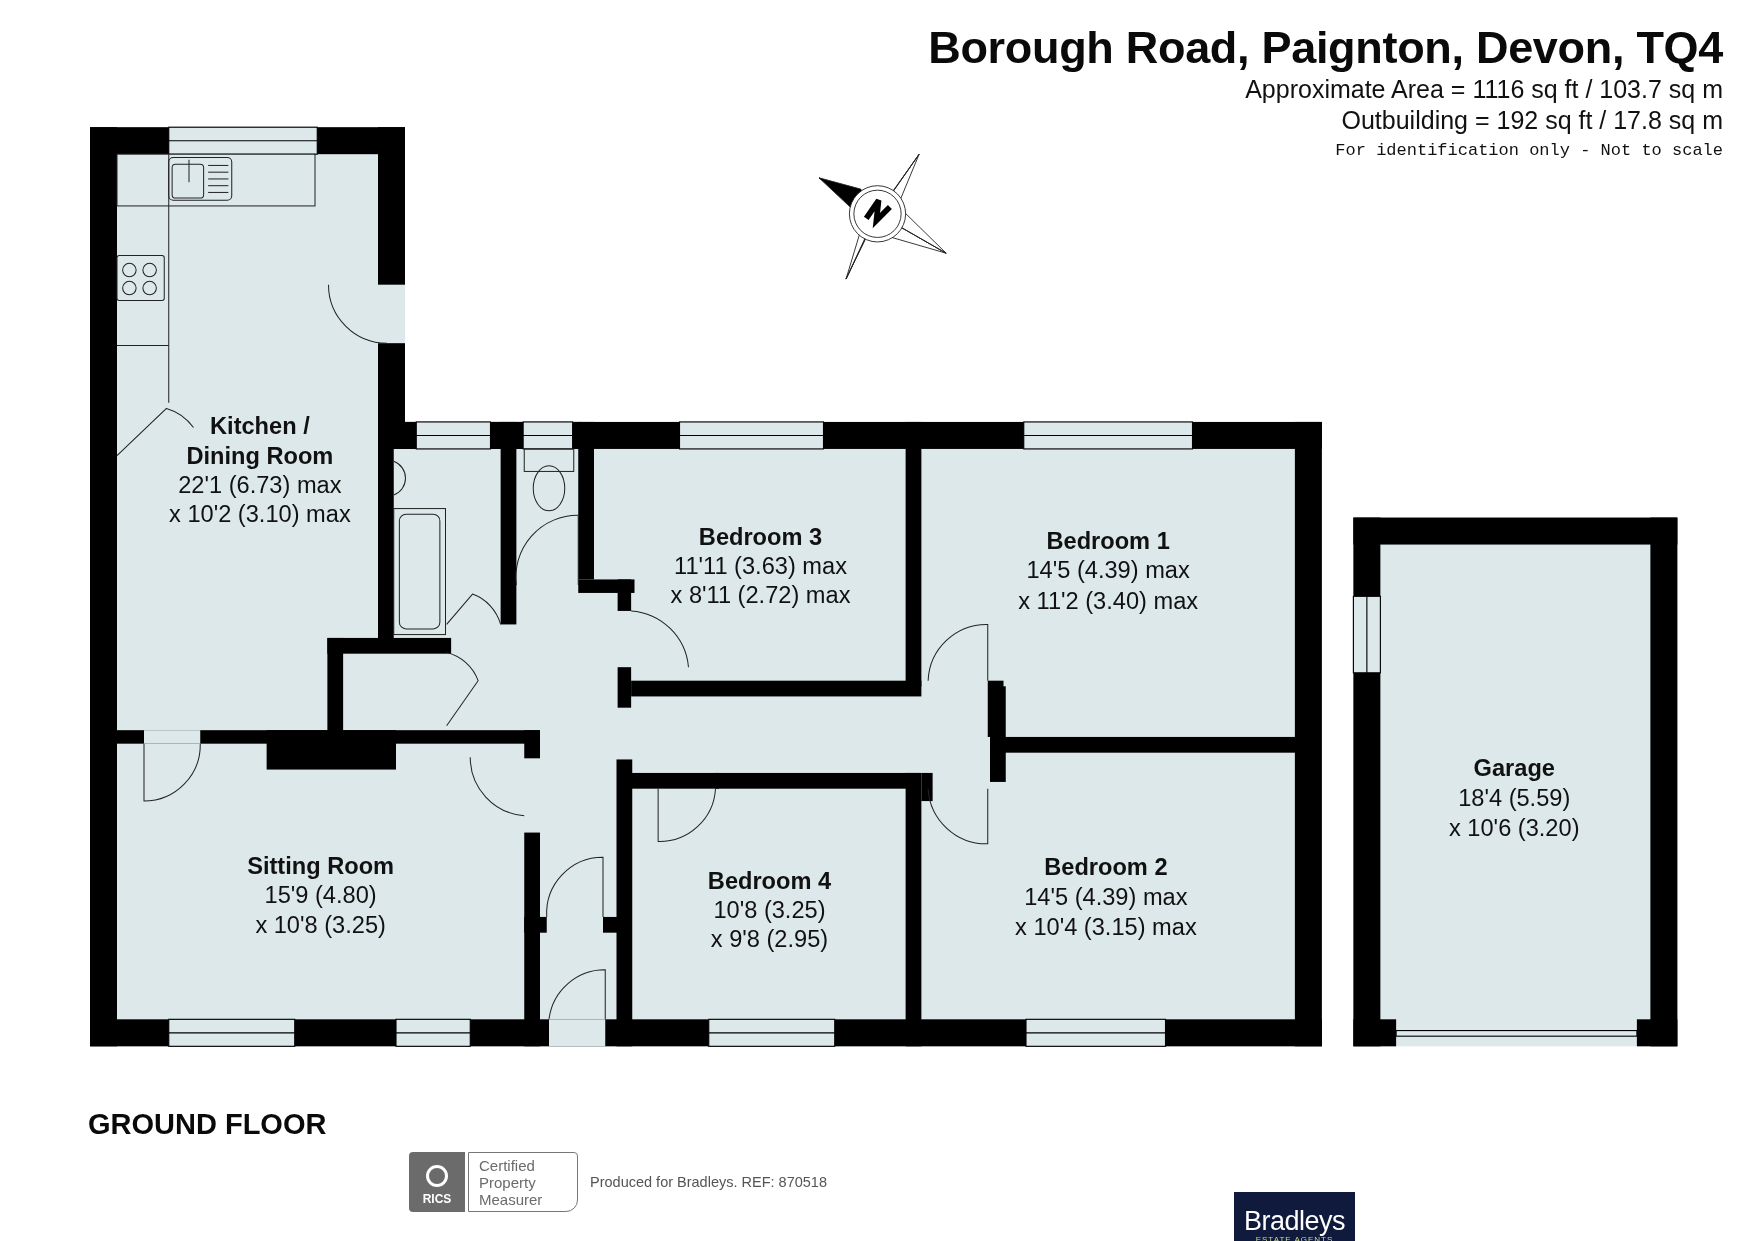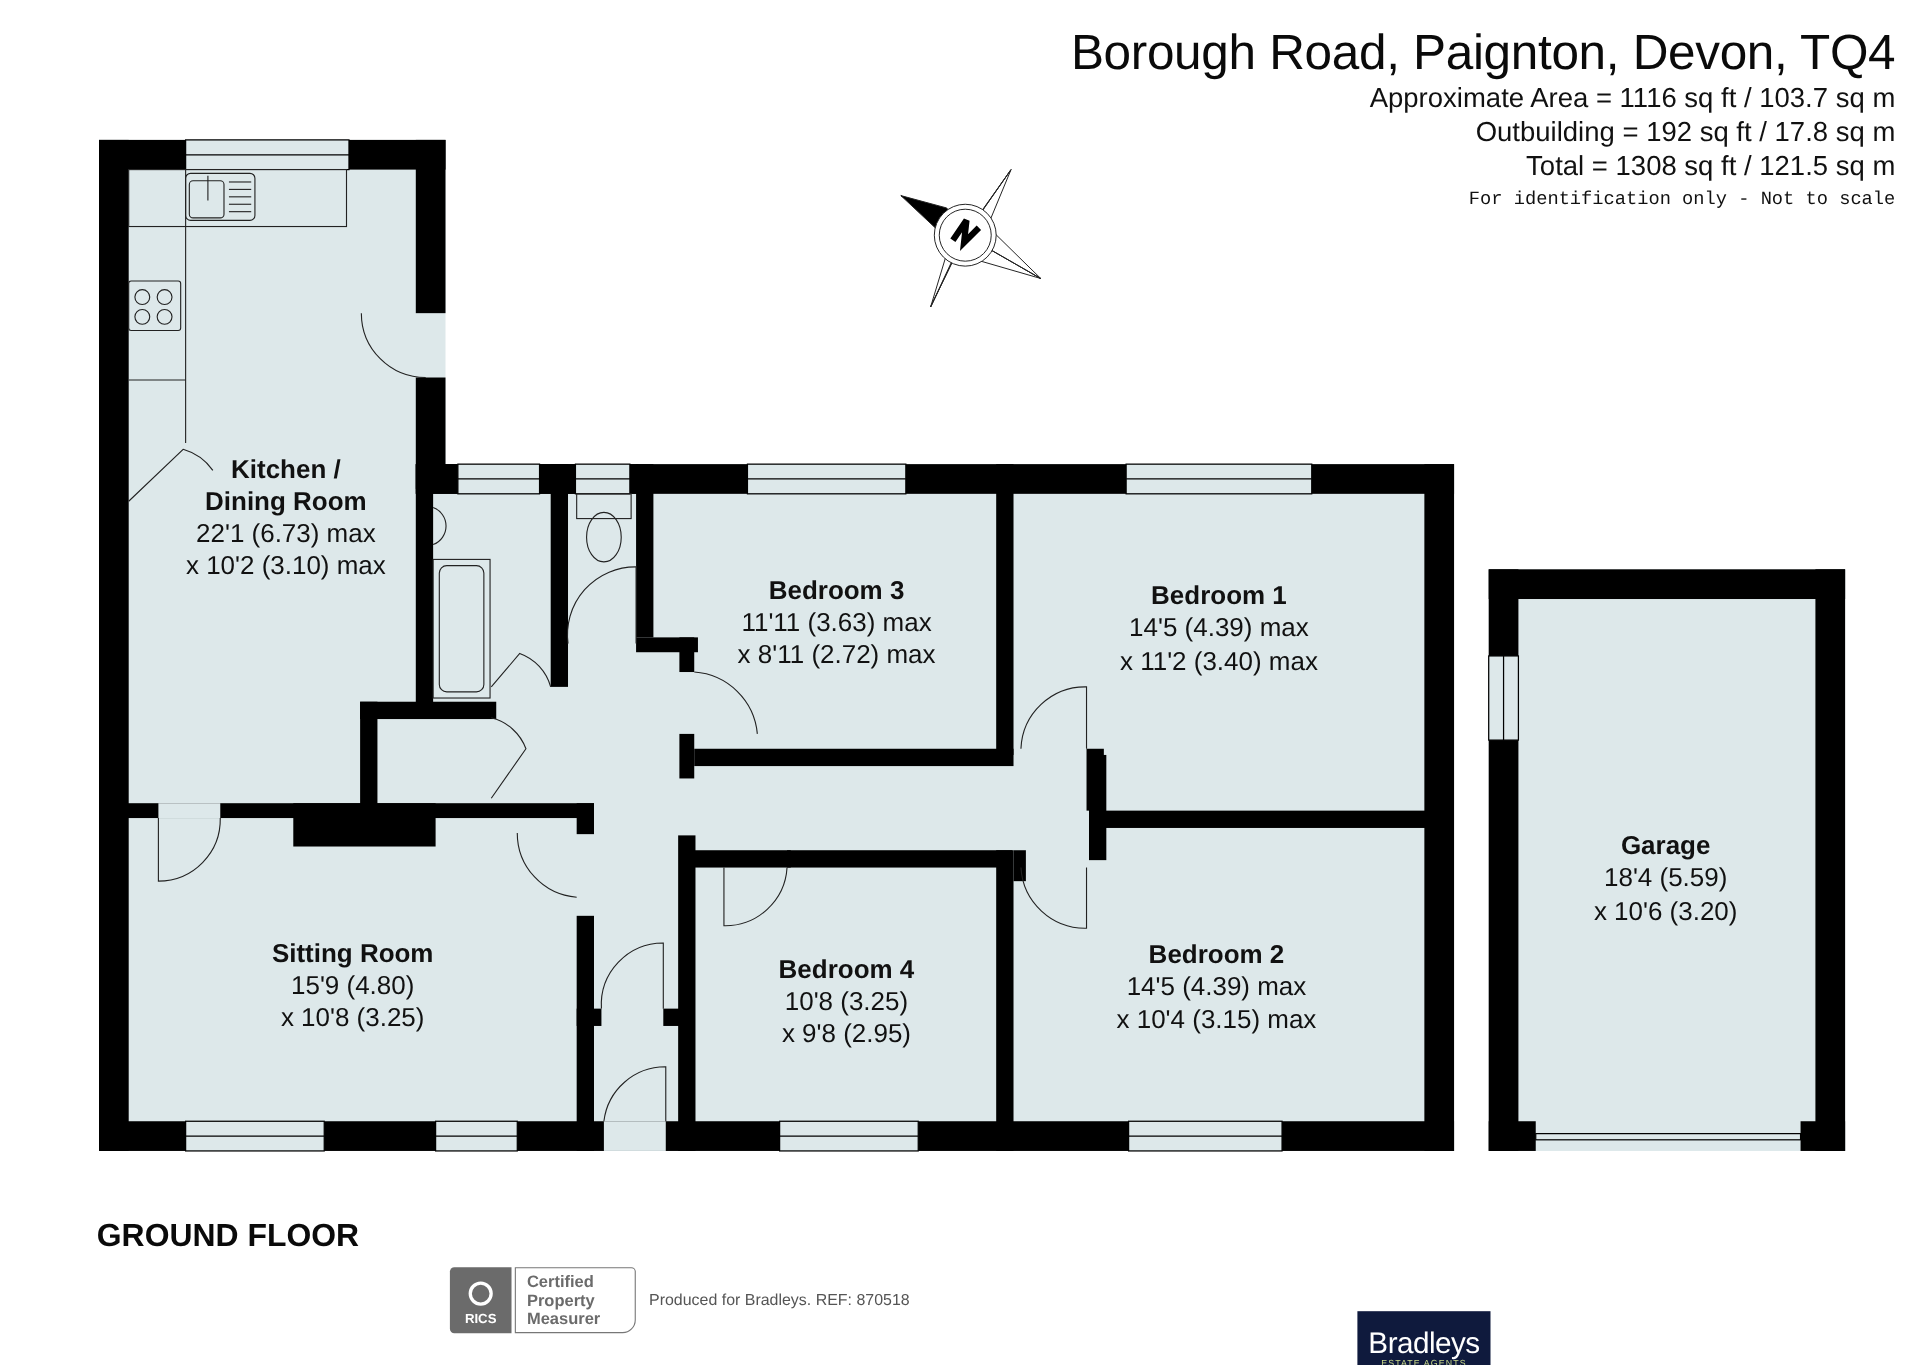--- a/index.html
+++ b/index.html
@@ -1,42 +1,41 @@
 <!DOCTYPE html>
 <html><head>
 <meta charset="utf-8">
 <style>
   html, body { margin: 0; padding: 0; background: #ffffff; }
   body { width: 1755px; height: 1241px; position: relative; overflow: hidden; font-family: "Liberation Sans", sans-serif; color: #111; }
   .header { position: absolute; right: 32px; top: 22px; text-align: right; }
-  .title { font-weight: normal; font-size: 45px; letter-spacing: -0.3px; line-height: 52px; color: #0a0a0a; }
+  .title { font-weight: bold; font-size: 45px; letter-spacing: -0.3px; line-height: 52px; color: #0a0a0a; }
   .area-line { font-size: 25px; line-height: 31px; color: #111; }
   .disclaimer { font-size: 17px; line-height: 30px; color: #111; font-family: Liberation Mono, monospace; }
   svg.plan { position: absolute; left: 0; top: 0; }
   .room-name { font-family: "Liberation Sans", sans-serif; font-weight: bold; font-size: 21px; fill: #111; }
   .room-dim { font-family: "Liberation Sans", sans-serif; font-size: 21px; fill: #111; }
   .floor-label { position: absolute; left: 88px; top: 1108px; font-weight: bold; font-size: 29px; color: #0a0a0a; }
   .footer { position: absolute; left: 409px; top: 1152px; display: flex; align-items: center; }
   .rics { display: flex; align-items: stretch; height: 60px; }
   .rics-logo { width: 56px; background: #6b6b6b; color: #fff; display: flex; flex-direction: column; align-items: center; justify-content: flex-end; padding-bottom: 6px; font-weight: bold; font-size: 12px; border-radius: 4px 0 0 4px; box-sizing: border-box; }
   .rics-lion { width: 22px; height: 22px; border-radius: 50%; border: 3px solid #fff; box-sizing: border-box; margin-bottom: 5px; }
-  .rics-cert { margin-left: 3px; width: 110px; border: 1.5px solid #777; border-radius: 0 4px 12px 0; font-weight: bold; font-size: 15px; line-height: 17px; color: #6b6b6b; padding: 4px 16px 0 10px; box-sizing: border-box; }
+  .rics-cert { margin-left: 3px; width: 110px; border: 1.5px solid #777; border-radius: 0 4px 12px 0; font-weight: normal; font-size: 15px; line-height: 17px; color: #6b6b6b; padding: 4px 16px 0 10px; box-sizing: border-box; }
   .footer-text { margin-left: 12px; font-size: 14.5px; line-height: 19px; color: #555; width: 640px; }
   .bradleys { position: absolute; left: 1234px; top: 1152px; width: 121px; height: 66px; background: #0f1a3d; display: flex; flex-direction: column; align-items: center; justify-content: center; margin-top: 40px; }
   .bradleys-name { color: #ffffff; font-size: 27px; letter-spacing: -0.5px; line-height: 28px; }
   .bradleys-sub { color: #c9d98a; font-size: 8px; letter-spacing: 1px; }
 </style>
 </head>
 <body>
 
 <div class="header">
   <div class="title">Borough Road, Paignton, Devon, TQ4</div>
   <div class="area-line">Approximate Area = 1116 sq ft / 103.7 sq m</div>
   <div class="area-line">Outbuilding = 192 sq ft / 17.8 sq m</div>
-  <div class="area-line">Total = 1308 sq ft / 121.5 sq m</div>
   <div class="disclaimer">For identification only - Not to scale</div>
 </div>
 
 <svg class="plan" width="1755" height="1241" viewBox="0 0 1560 1103" xmlns="http://www.w3.org/2000/svg">
 
   <g stroke="#222" stroke-width="0.8" fill="#fff">
     <polygon points="780,190 817,137 800,178"></polygon>
     <polygon points="780,190 841,225 805,203"></polygon>
     <polygon points="780,190 752,248 765,205"></polygon>
     <polygon points="780,190 817,137 790,175 841,225"></polygon>

